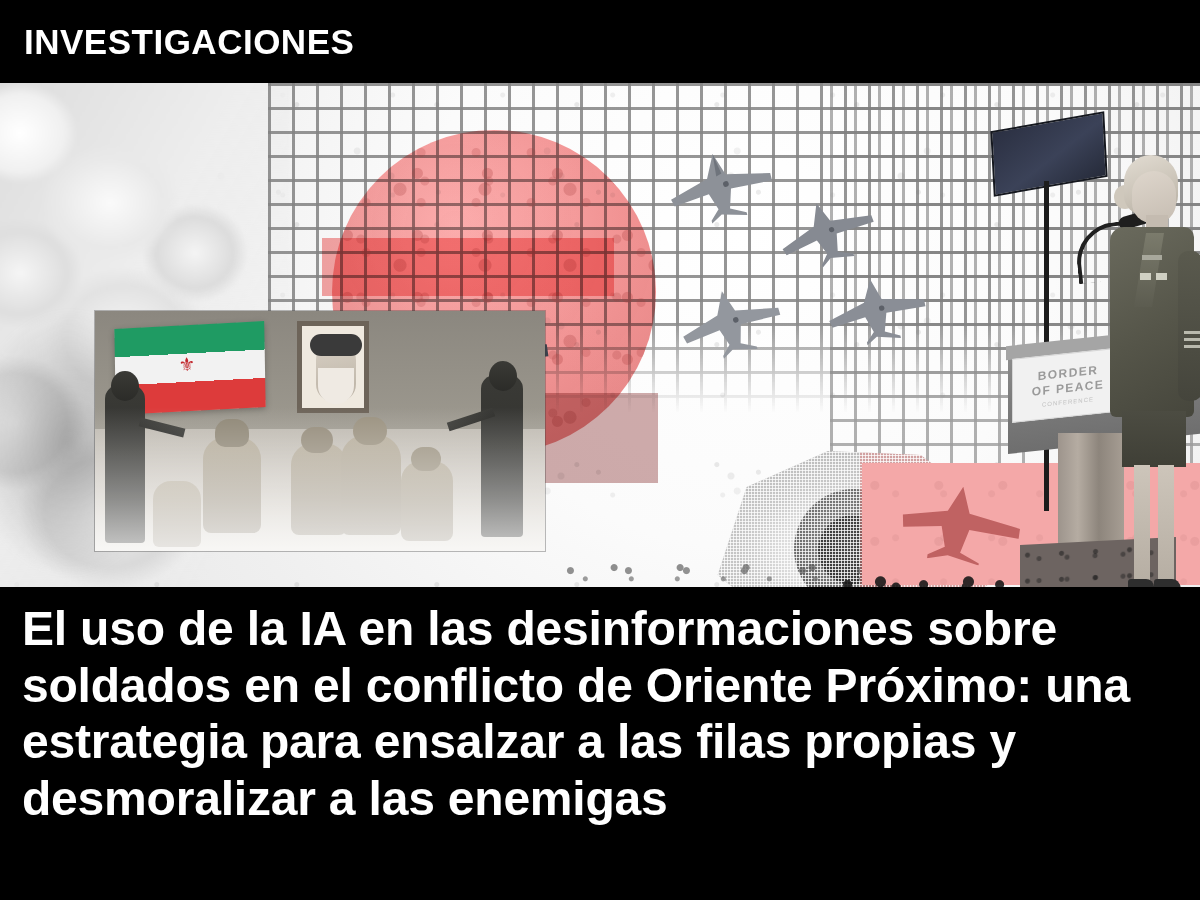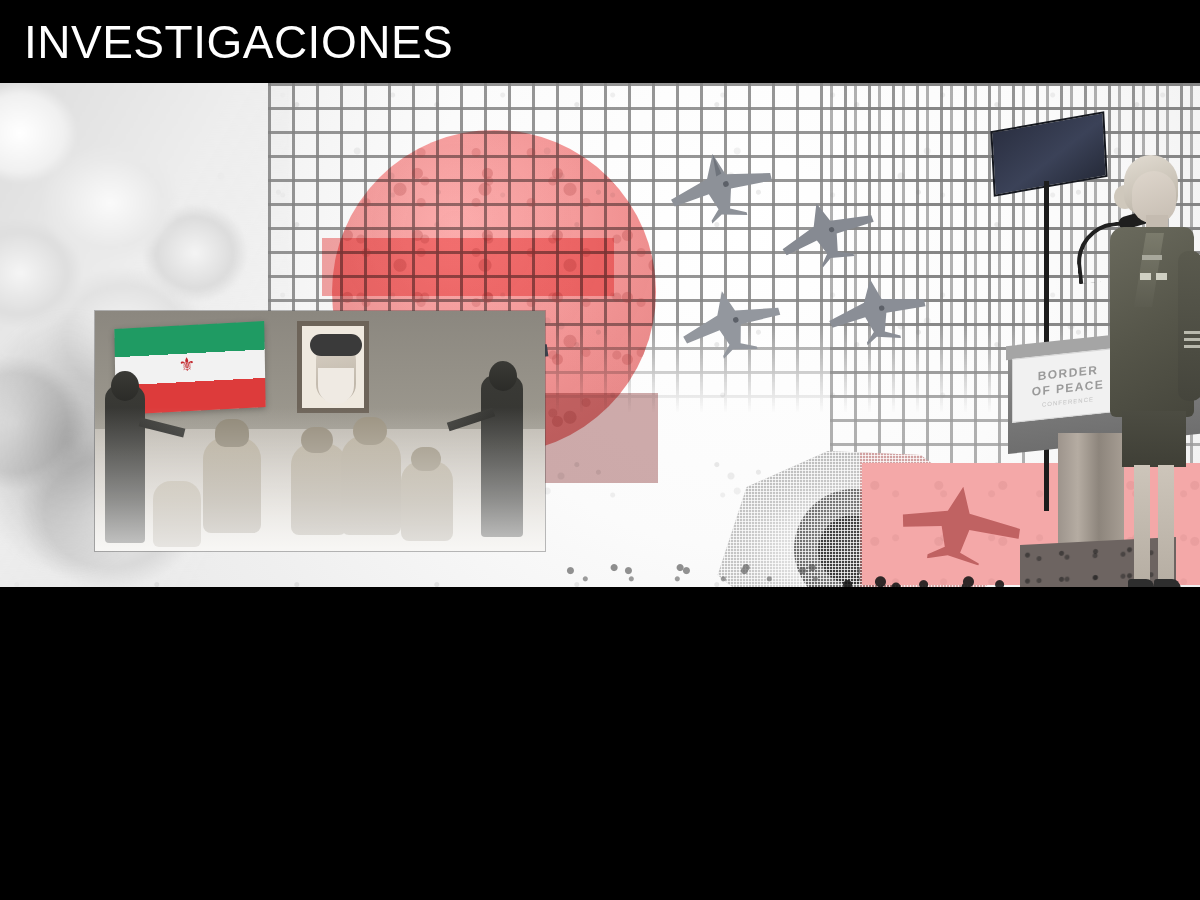--- a/index.html
+++ b/index.html
@@ -10,21 +10,21 @@
     background:#000;
   }
   .page{position:relative;width:1200px;height:900px;background:#000;overflow:hidden;}
 
   
   .kicker-bar{
     position:absolute;left:0;top:0;width:1200px;height:83px;
     background:#000;display:flex;align-items:center;
   }
   .kicker-text{
-    color:#fff;font-size:46px;font-weight:normal;letter-spacing:0.5px;
+    color:#fff;font-size:35px;font-weight:bold;letter-spacing:0.5px;
     margin-left:24px;line-height:1;
     font-family:"Liberation Sans","DejaVu Sans",sans-serif;
   }
 
   
   .hero{
     position:absolute;left:0;top:83px;width:1200px;height:504px;
     background:#f2f2f2;overflow:hidden;
   }
 
@@ -504,14 +504,17 @@
       <div class="fig kneel" style="left:306px;top:150px;width:52px;height:80px;border-radius:20px 20px 8px 8px;"></div>
       <div class="fig kneel" style="left:316px;top:136px;width:30px;height:24px;border-radius:13px;background:#9a917f;"></div>
 
       <div class="fig kneel" style="left:58px;top:170px;width:48px;height:66px;border-radius:18px 18px 6px 6px;opacity:.85;"></div>
 
       <div class="inset-haze"></div>
     </div>
 
   </div>
 
+  <div class="headline">
+    <h1 class="headline-text">El uso de la IA en las desinformaciones sobre soldados en el conflicto de Oriente Próximo: una estrategia para ensalzar a las filas propias y desmoralizar a las enemigas</h1>
+  </div>
 
 </div>
 
 </body></html>

